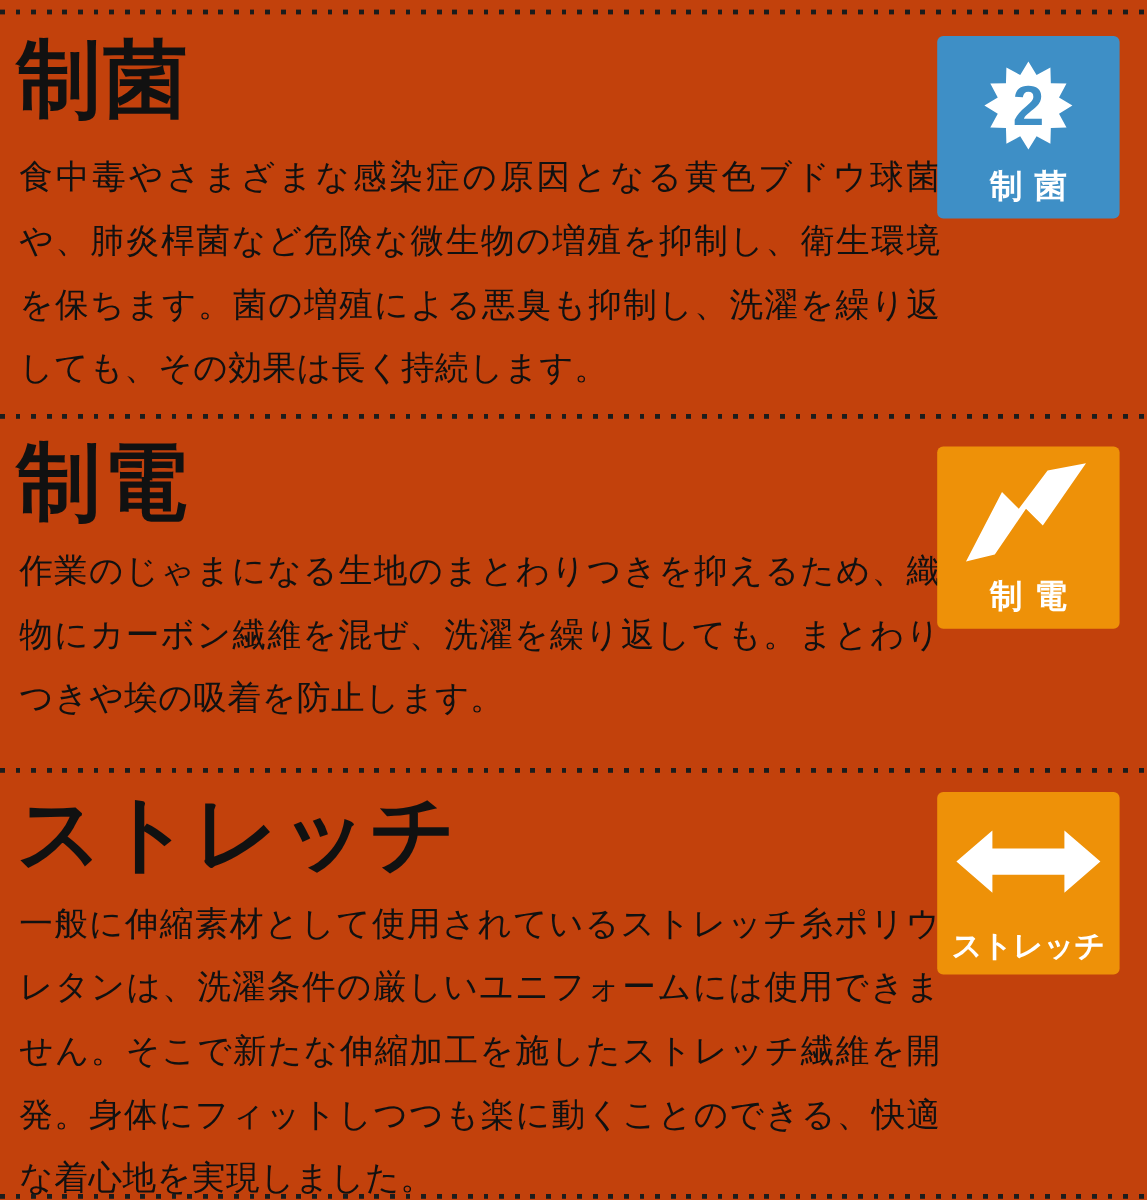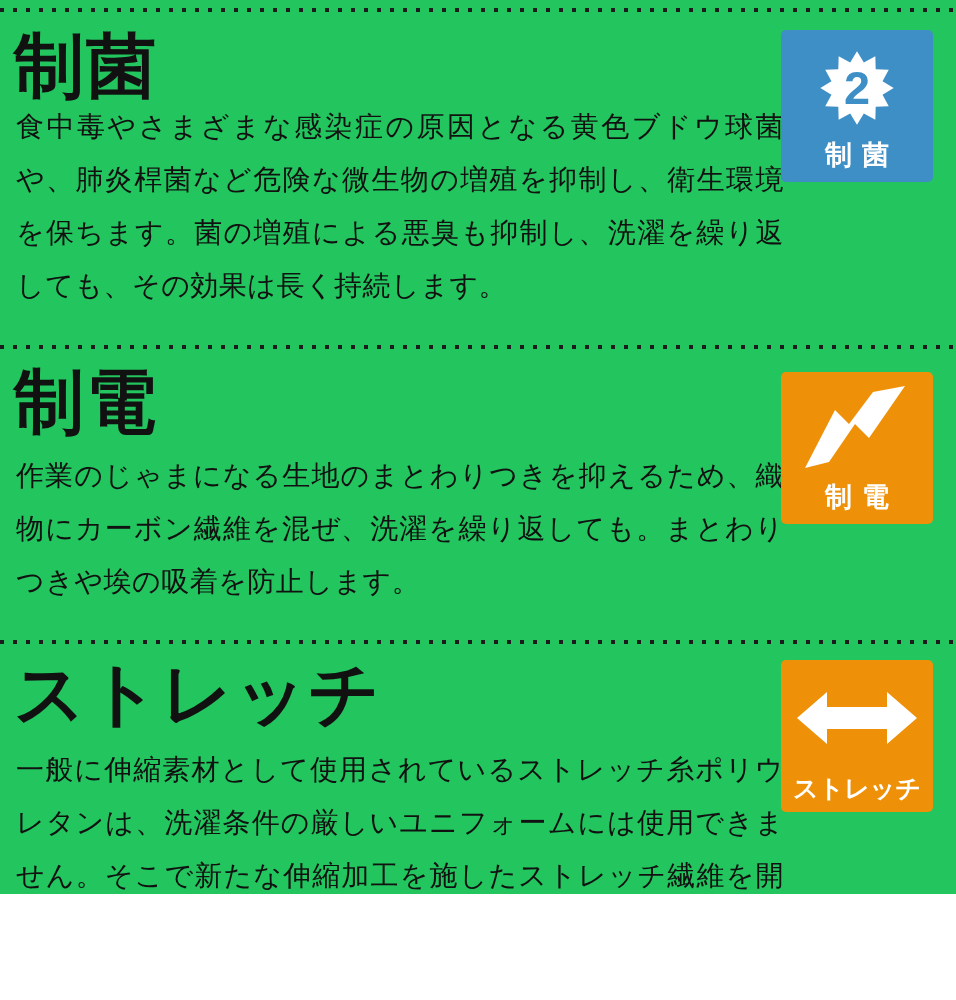--- a/index.html
+++ b/index.html
@@ -1,19 +1,19 @@
 <!DOCTYPE html>
 <html><head>
 <meta charset="utf-8">
 <style>
   html,body{margin:0;padding:0;background:#ffffff;}
   .page{
     position:relative;
-    width:956px;height:894px;
-    background:#22c55e;
+    width:956px;height:1000px;
+    background:#c2410c;
     font-family:"Liberation Sans","DejaVu Sans",sans-serif;
     overflow:hidden;
   }
   .rule{
     position:absolute;left:0;width:956px;height:4px;
     background:repeating-linear-gradient(to right,#1c1c1c 0 4px,transparent 4px 13px);
   }
   #rule-1{top:8px;}
   #rule-2{top:345px;}
   #rule-3{top:640px;}
@@ -24,21 +24,21 @@
     line-height:1;letter-spacing:2px;white-space:nowrap;
   }
   #title-1{top:31px;}
   #title-2{top:367px;}
   #title-3{top:659px;}
   .sec-body{
     position:absolute;left:16px;width:768px;
     font-size:28px;line-height:53px;color:#111111;
     letter-spacing:0.5px;text-align:justify;
   }
-  #body-1{top:100px;}
+  #body-1{top:121px;}
   #body-2{top:449px;}
   #body-3{top:743px;}
   .badge{
     position:absolute;left:781px;width:152px;height:152px;
     border-radius:5px;display:flex;flex-direction:column;align-items:center;
   }
   #badge-1{top:30px;background:#3E8FC6;}
   #badge-2{top:372px;background:#EE9108;}
   #badge-3{top:660px;background:#EE9108;}
   .badge-symbol{flex:0 0 auto;}

